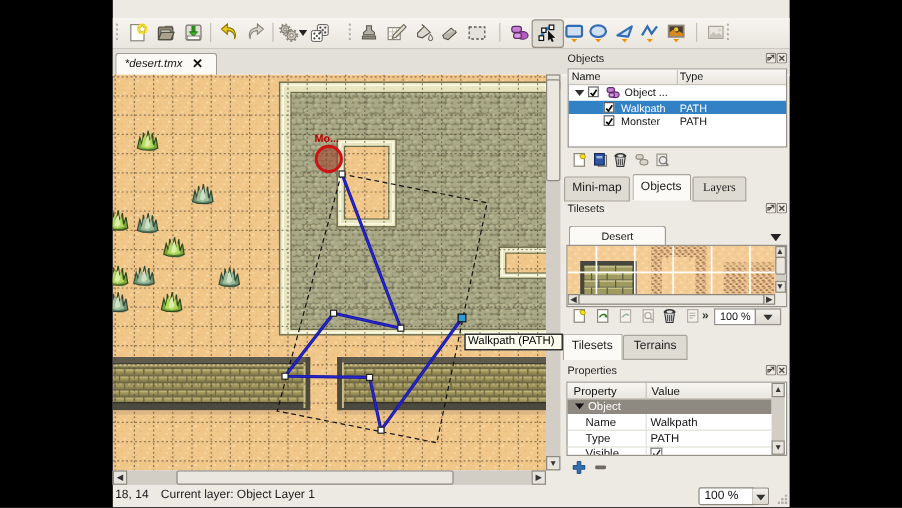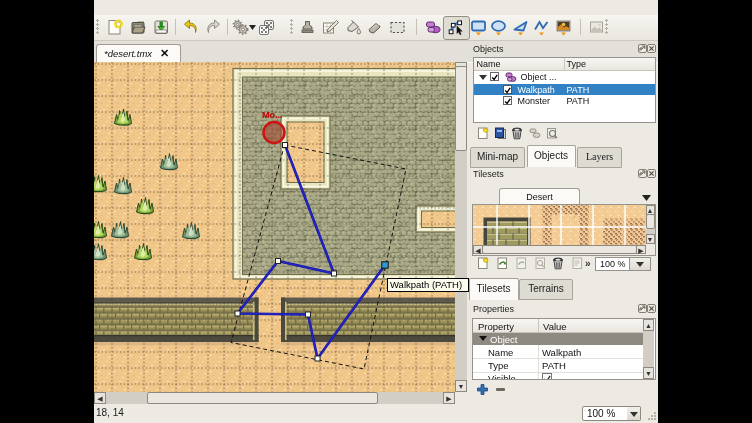--- a/index.html
+++ b/index.html
@@ -344,20 +344,21 @@
       <div class="sbbtn" style="left:0;top:318px;width:10px;height:10px;line-height:11px;">▼</div>
       <div class="sbthumb" style="left:0;top:4px;width:10px;height:83px;"></div>
     </div>
     <div class="sb" style="left:0px;top:392px;width:361px;height:12px;">
       <div class="sbbtn" style="left:0;top:0;width:10px;height:10px;line-height:11px;">◀</div>
       <div class="sbbtn" style="left:349px;top:0;width:10px;height:10px;line-height:11px;">▶</div>
       <div class="sbthumb" style="left:53px;top:0;width:229px;height:10px;"></div>
     </div>
     <div id="statusbar">
       <span style="position:absolute;left:2px;top:3px;">18, 14</span>
+      <span style="position:absolute;left:40px;top:3px;">Current layer: Object Layer 1</span>
     </div>
 <div class="ptitle" style="left:379px;top:44px;">Objects</div>
 <svg class="abs" style="left:544px;top:44px" width="9" height="9" viewBox="0 0 9 9">
         <rect x="0.5" y="0.5" width="8" height="8" rx="1.5" fill="#eceae3" stroke="#837f74"></rect>
         <path d="M2 6.8V4h2.6M4.2 2h2.6v2.8M2.8 6l3.4-3.4" stroke="#4e4a42" stroke-width="0.9" fill="none"></path>
       </svg>
       <svg class="abs" style="left:553px;top:44px" width="9" height="9" viewBox="0 0 9 9">
         <rect x="0.5" y="0.5" width="8" height="8" rx="1.5" fill="#eceae3" stroke="#837f74"></rect>
         <path d="M2.4 2.4l4.2 4.2M6.6 2.4L2.4 6.6" stroke="#4e4a42" stroke-width="1.1" fill="none"></path>
       </svg>
@@ -431,21 +432,21 @@
 </div>
 <div class="ptitle" style="left:379px;top:169px;">Tilesets</div>
 <svg class="abs" style="left:544px;top:169px" width="9" height="9" viewBox="0 0 9 9">
         <rect x="0.5" y="0.5" width="8" height="8" rx="1.5" fill="#eceae3" stroke="#837f74"></rect>
         <path d="M2 6.8V4h2.6M4.2 2h2.6v2.8M2.8 6l3.4-3.4" stroke="#4e4a42" stroke-width="0.9" fill="none"></path>
       </svg>
       <svg class="abs" style="left:553px;top:169px" width="9" height="9" viewBox="0 0 9 9">
         <rect x="0.5" y="0.5" width="8" height="8" rx="1.5" fill="#eceae3" stroke="#837f74"></rect>
         <path d="M2.4 2.4l4.2 4.2M6.6 2.4L2.4 6.6" stroke="#4e4a42" stroke-width="1.1" fill="none"></path>
       </svg>
-<div class="abs" style="left:380px;top:188px;width:79px;height:16px;background:#fbfaf7;border:1px solid #a19c91;border-bottom:none;border-radius:3px 3px 0 0;font-size:9px;color:#111;text-align:center;margin-left:25px;"><span style="position:relative;top:3px;">Desert</span></div>
+<div class="abs" style="left:380px;top:188px;width:79px;height:16px;background:#fbfaf7;border:1px solid #a19c91;border-bottom:none;border-radius:3px 3px 0 0;font-size:9px;color:#111;text-align:center;"><span style="position:relative;top:3px;">Desert</span></div>
 <svg class="abs" style="left:548px;top:195px" width="9" height="6" viewBox="0 0 9 6">
         <path d="M0 0h9L4.5 6z" fill="#222"></path>
       </svg>
 <div class="abs" style="left:378px;top:203.5px;width:181.5px;height:50px;background:#edeae3;border:1px solid #96918a;"></div>
 <svg class="abs" style="left:379px;top:204.5px" width="173" height="40" viewBox="0 0 173 40">
 <defs>
 <pattern id="tsand" width="8" height="8" patternUnits="userSpaceOnUse">
             <rect x="1" y="2" width="1.5" height="1" fill="#fce8c0"></rect>
             <rect x="5" y="1" width="1" height="1" fill="#e7b97e"></rect>
             <rect x="3" y="5" width="1" height="1" fill="#e7b97e"></rect>

